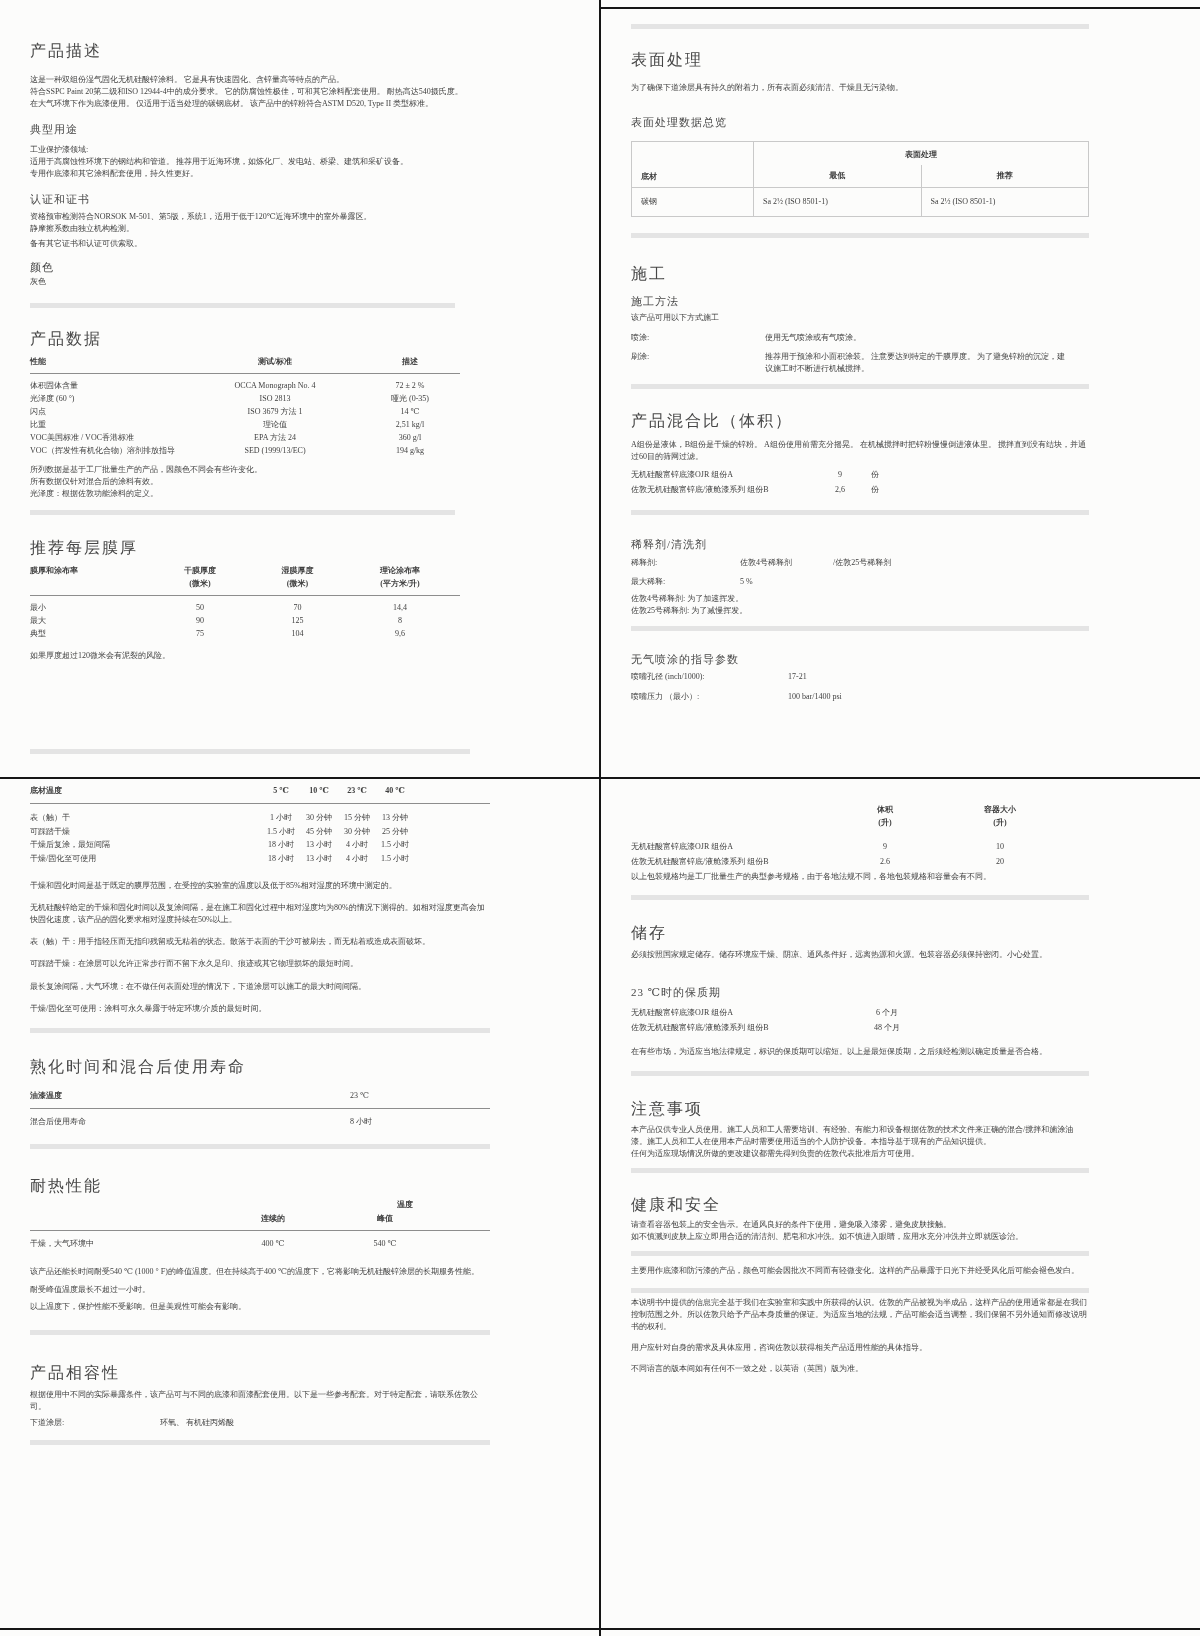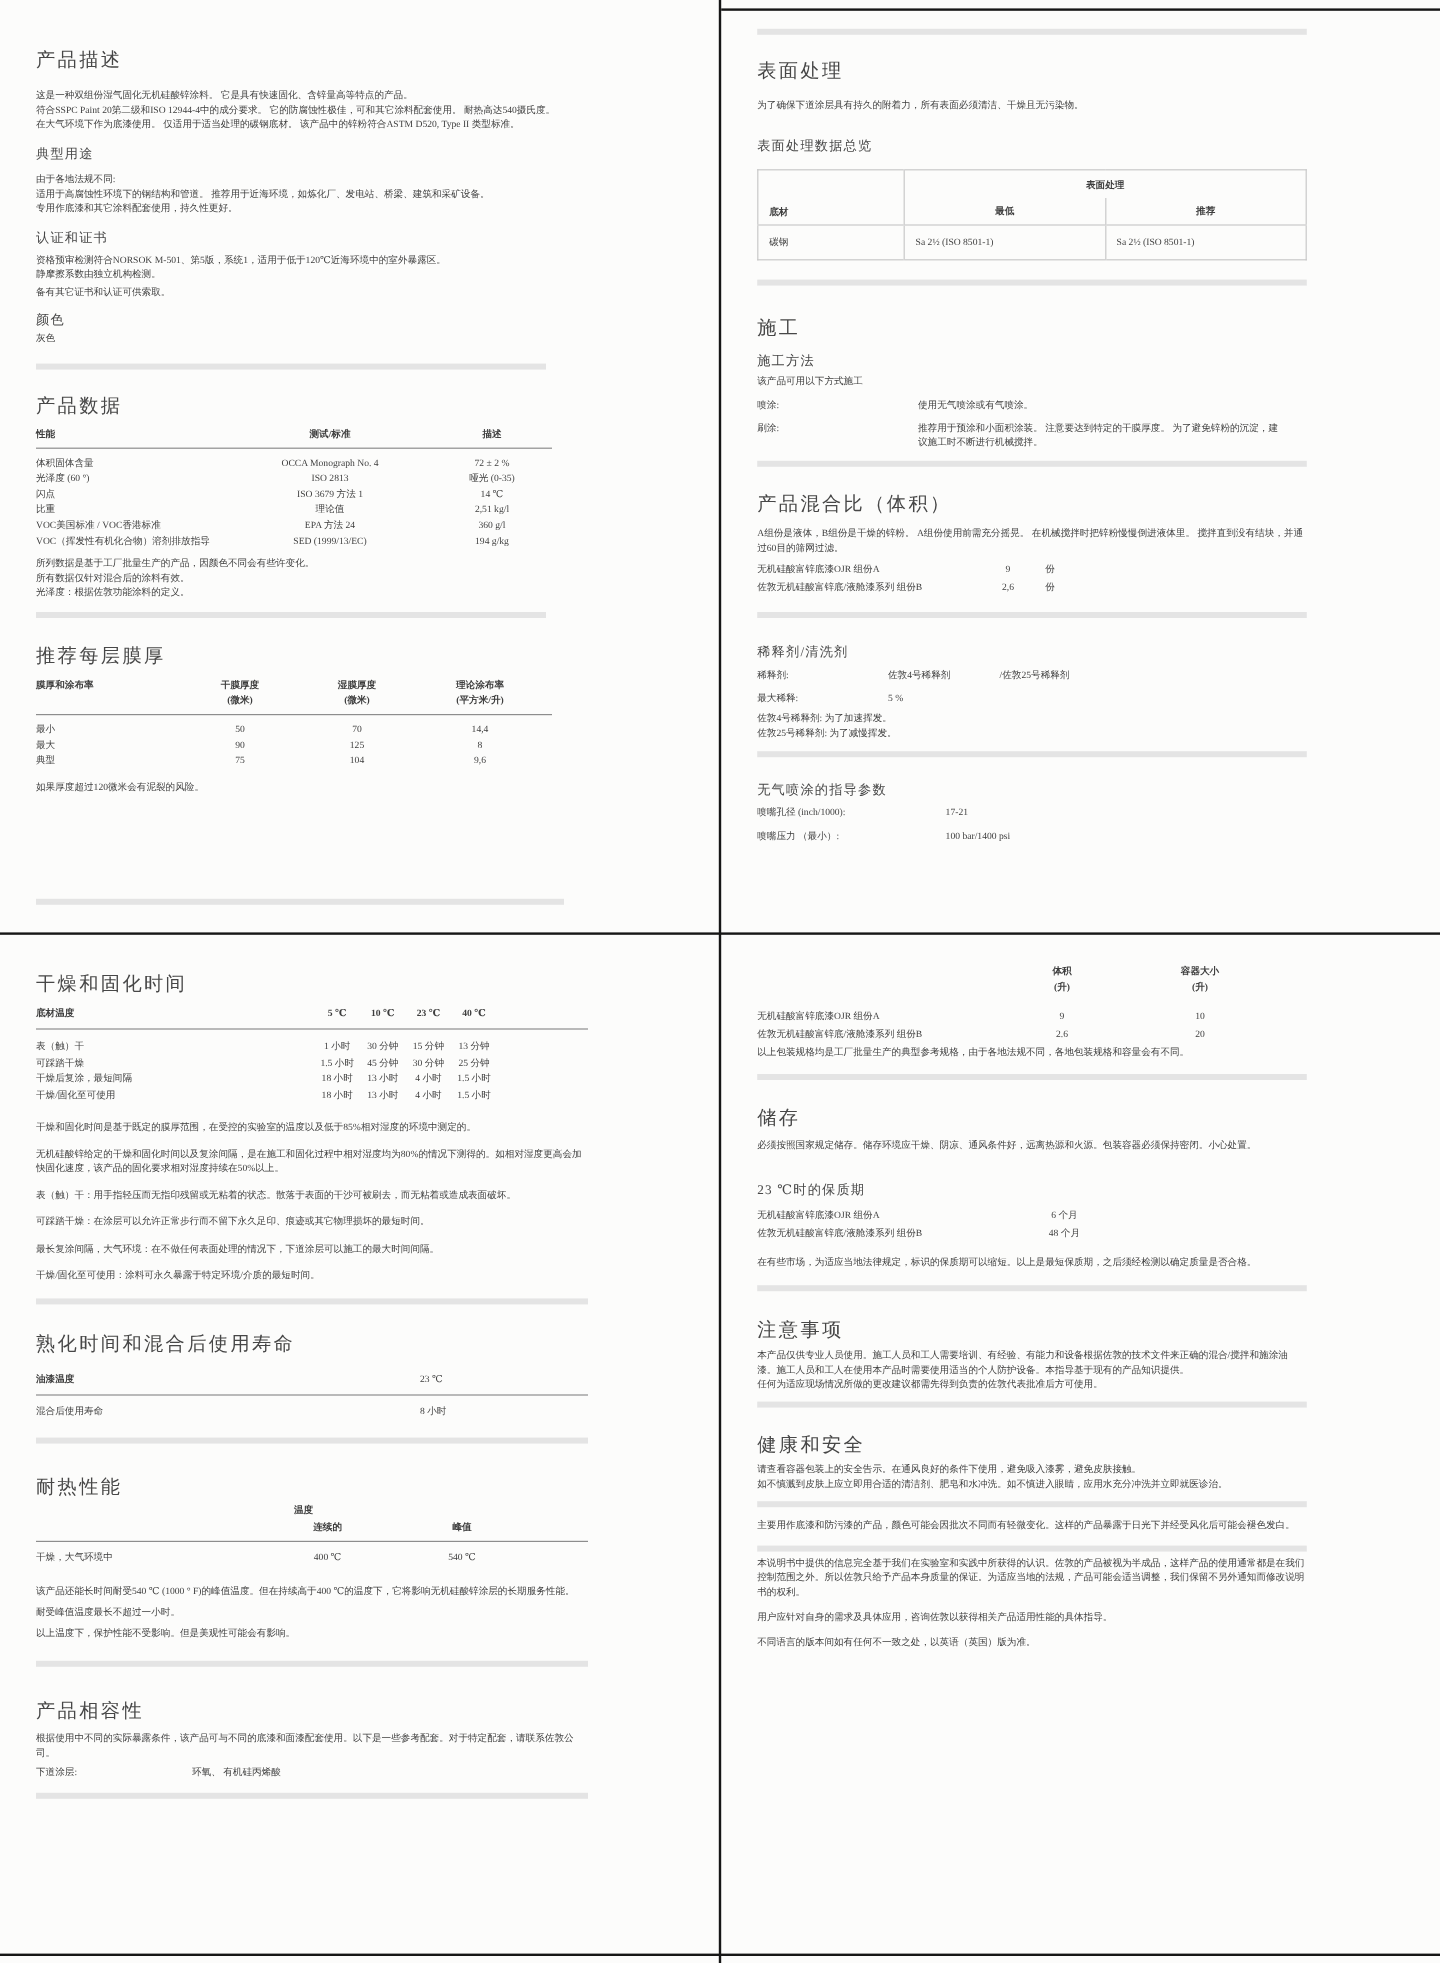--- a/index.html
+++ b/index.html
@@ -45,41 +45,41 @@
   .pk-rows .row{height:15px;}
   .sh .name{width:225px;} .sh .val{width:62px;text-align:center;} .sh{height:15px;}
   
   .dr-h{display:flex;font-weight:bold;font-size:8px;line-height:12px;padding-bottom:6px;border-bottom:1px solid #8d8d8d;}
   .dr .c0{width:232px;} .dr .t{width:38px;text-align:center;white-space:nowrap;}
   .dr-rows .row{height:13.5px;}
   
   .pl-h{display:flex;font-size:8px;line-height:12px;padding-bottom:6px;border-bottom:1px solid #8d8d8d;}
   .pl .c0{width:320px;}
   
-  .ht .c0{width:215px;} .ht .cc{width:56px;text-align:center;} .ht .sp{width:56px;} .ht .gw{width:168px;text-align:left;}
+  .ht .c0{width:215px;} .ht .cc{width:56px;text-align:center;} .ht .sp{width:56px;} .ht .gw{width:168px;text-align:right;}
   .ht-h{display:flex;font-weight:bold;font-size:8px;line-height:12px;padding-bottom:5px;border-bottom:1px solid #8d8d8d;}
 </style>
 </head>
 <body>
 
 <div class="rule-v"></div>
 <div class="rule-h"></div>
 <div class="rule-tr"></div>
 <div class="rule-b"></div>
 
 <section class="page" id="pTL">
   <h1 class="h1" style="margin-top:40px">产品描述</h1>
   <div class="p" style="margin-top:13px">
     <div>这是一种双组份湿气固化无机硅酸锌涂料。 它是具有快速固化、含锌量高等特点的产品。</div>
     <div>符合SSPC Paint 20第二级和ISO 12944-4中的成分要求。 它的防腐蚀性极佳，可和其它涂料配套使用。 耐热高达540摄氏度。</div>
     <div>在大气环境下作为底漆使用。 仅适用于适当处理的碳钢底材。 该产品中的锌粉符合ASTM D520, Type II 类型标准。</div>
   </div>
   <h2 class="h2" style="margin-top:12px">典型用途</h2>
   <div class="p" style="margin-top:7px">
-    <div>由于各地法规不同:</div>
+    <div>工业保护漆领域:</div>
     <div>适用于高腐蚀性环境下的钢结构和管道。 推荐用于近海环境，如炼化厂、发电站、桥梁、建筑和采矿设备。</div>
     <div>专用作底漆和其它涂料配套使用，持久性更好。</div>
   </div>
   <h2 class="h2" style="margin-top:12px">认证和证书</h2>
   <div class="p" style="margin-top:4px">
     <div>资格预审检测符合NORSOK M-501、第5版，系统1，适用于低于120℃近海环境中的室外暴露区。</div>
     <div>静摩擦系数由独立机构检测。</div>
   </div>
   <div class="p" style="margin-top:3px">备有其它证书和认证可供索取。</div>
   <h2 class="h2" style="margin-top:10px">颜色</h2>
@@ -255,21 +255,20 @@
     <div style="width:157px">喷嘴孔径 (inch/1000):</div>
     <div>17-21</div>
   </div>
   <div class="lr" style="margin-top:8px">
     <div style="width:157px">喷嘴压力 （最小）:</div>
     <div>100 bar/1400 psi</div>
   </div>
 </section>
 
 <section class="page" id="pBL">
-  <h1 class="h1" style="margin-top:33px">干燥和固化时间</h1>
   <div class="dr" style="margin-top:8px;width:460px">
     <div class="dr-h">
       <div class="c0">底材温度</div>
       <div class="t">5 ℃</div>
       <div class="t">10 ℃</div>
       <div class="t">23 ℃</div>
       <div class="t">40 ℃</div>
     </div>
     <div class="dr-rows" style="margin-top:8px">
       <div class="row">

